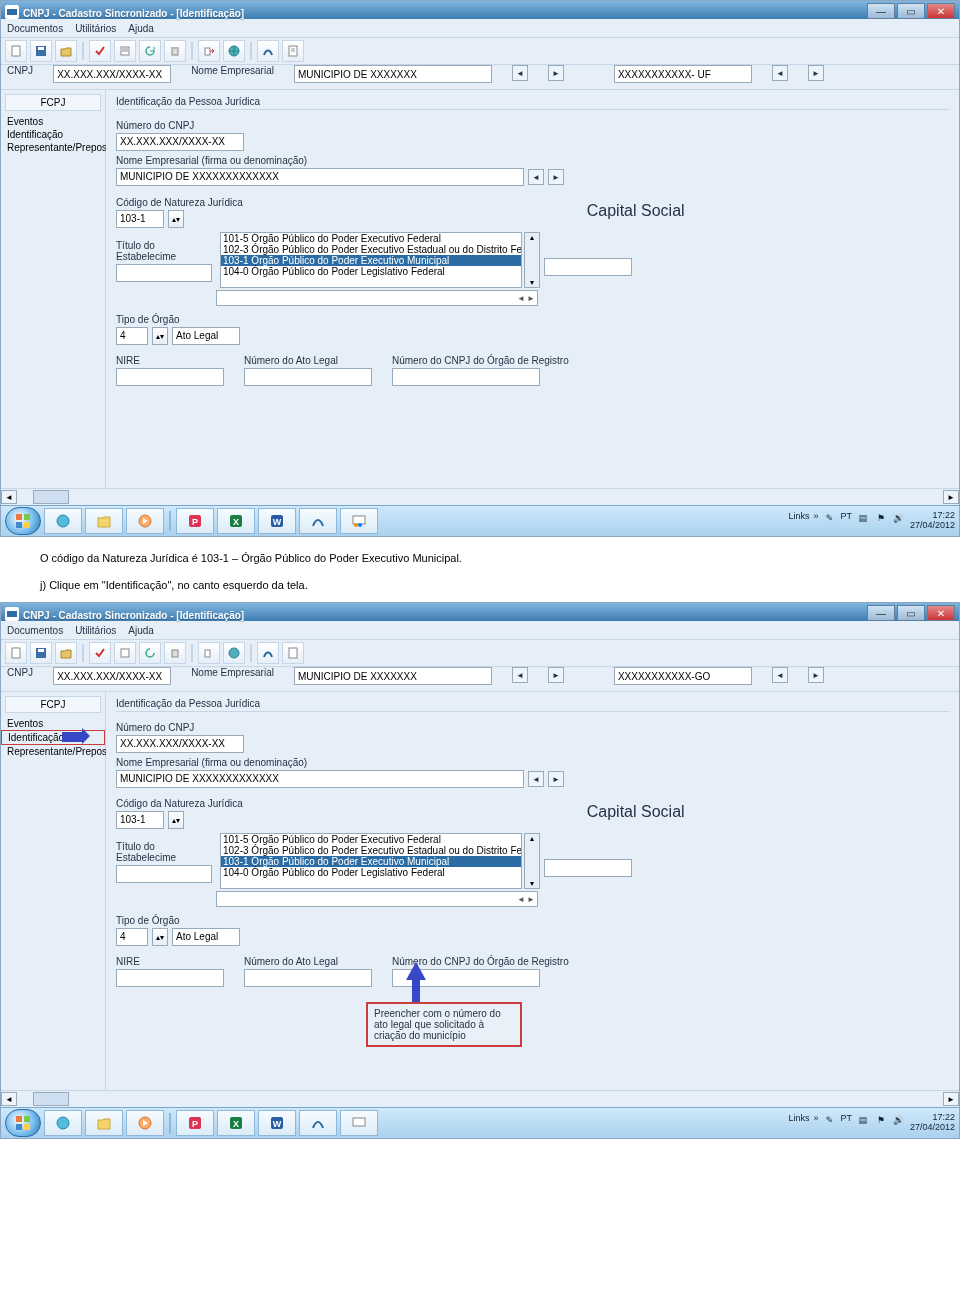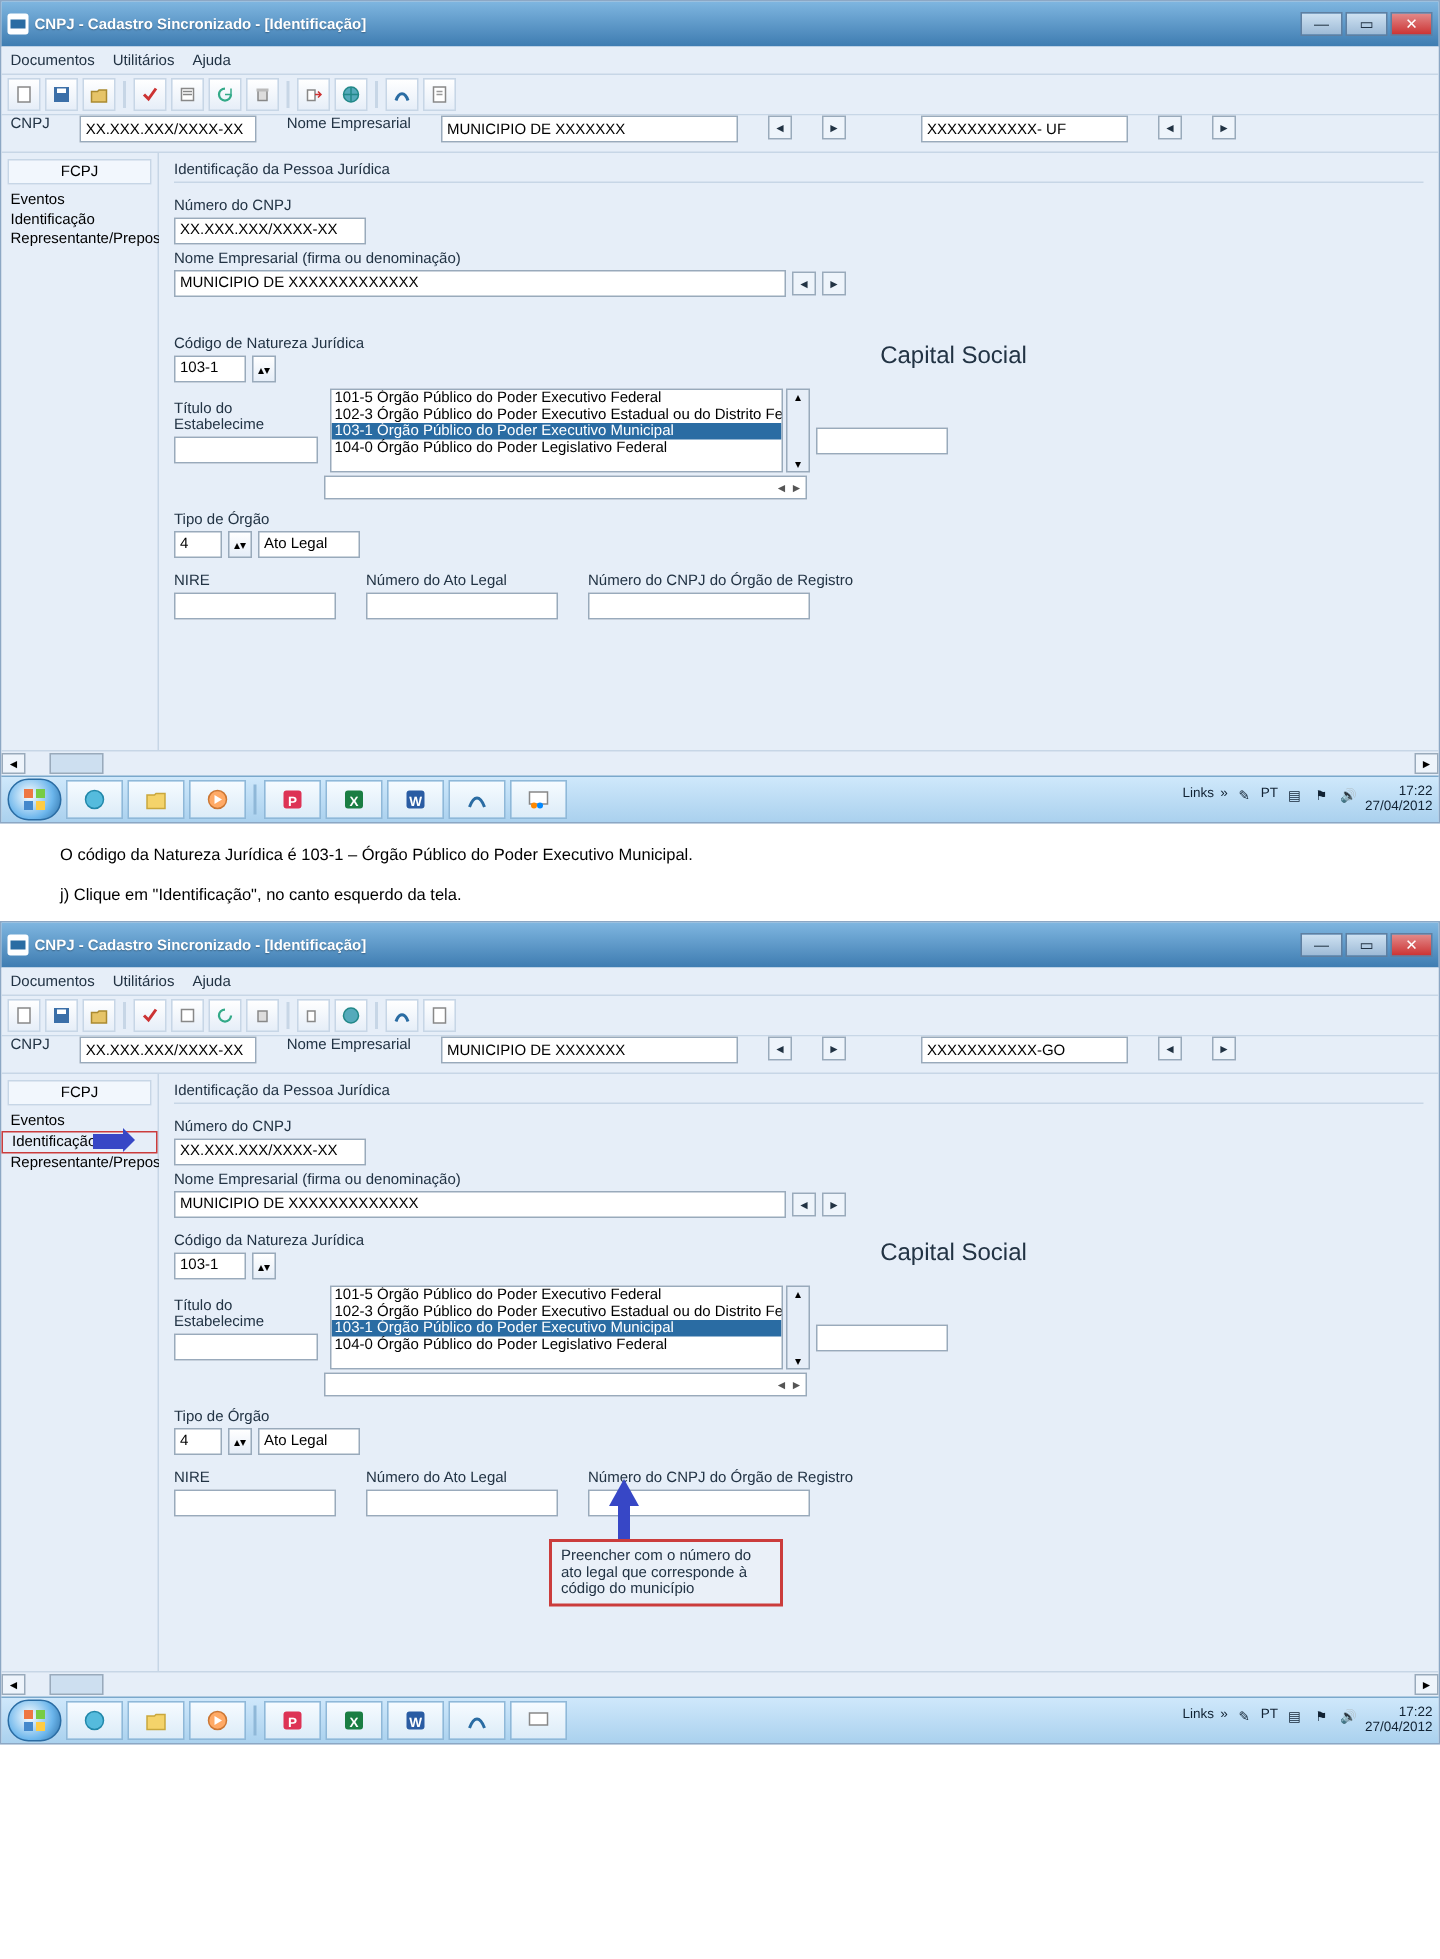--- a/index.html
+++ b/index.html
@@ -1,20 +1,20 @@
 <!DOCTYPE html>
 <html><head>
 <meta charset="utf-8">
 <style>
 body{margin:0;font-family:Arial,sans-serif;background:#fff;font-size:11px;color:#000}
 .page{width:960px;margin:0 auto}
 .para{font-size:11px;line-height:1.7;margin:8px 40px;text-align:justify}
 .shot{margin:0 0 12px 0}
 .window{background:#e8eef6;border:1px solid #8ca7c4;font-size:10px}
-.titlebar{background:linear-gradient(to bottom,#7fb6e0,#3e7cb1);height:30px;display:flex;align-items:center;padding:0 4px;color:#fff}
+.titlebar{background:linear-gradient(to bottom,#7fb6e0,#3e7cb1);height:18px;display:flex;align-items:flex-end;padding:0 4px;color:#fff}
 .titlebar .ticon{width:14px;height:14px;display:inline-block;background:#fff;border-radius:2px;margin-right:4px;position:relative}
 .titlebar .ticon::after{content:"";position:absolute;left:2px;top:4px;width:10px;height:6px;background:#2a6ca3}
 .titlebar-title{font-weight:bold;font-size:10px;text-shadow:0 1px 1px rgba(0,0,0,.3)}
 .winbtns{margin-left:auto;display:flex;gap:2px}
 .winbtn{width:26px;height:14px;background:linear-gradient(to bottom,#cfe2f2,#9dbad6);border:1px solid #5e7fa1;display:flex;align-items:center;justify-content:center;font-size:10px;color:#234}
 .winbtn.close{background:linear-gradient(to bottom,#e28a8a,#c33);color:#fff}
 .menubar{background:#e6eef8;height:18px;display:flex;align-items:center;padding:0 6px;gap:12px;border-bottom:1px solid #c7d6e6}
 .menubar span{font-size:10px;color:#234}
 .toolbar{background:#e6eef8;height:26px;display:flex;align-items:center;padding:0 4px;gap:3px;border-bottom:1px solid #c7d6e6}
 .tbtn{width:20px;height:20px;border:1px solid #c7d6e6;background:linear-gradient(#fff,#e6eef8);display:flex;align-items:center;justify-content:center}
@@ -173,21 +173,21 @@
     <div class="fset-title">Identificação da Pessoa Jurídica</div>
     <div class="fset">
      <div class="flabel">Número do CNPJ</div>
      <div class="finput" style="width:120px">XX.XXX.XXX/XXXX-XX</div>
      <div class="flabel">Nome Empresarial (firma ou denominação)</div>
      <div class="row">
       <div class="finput" style="width:400px">MUNICIPIO DE XXXXXXXXXXXXX</div>
       <div class="navbtn">◄</div>
       <div class="navbtn">►</div>
      </div>
-     <div class="row" style="margin-top:22px">
+     <div class="row" style="margin-top:7px">
       <div>
        <div class="flabel">Código de Natureza Jurídica</div>
        <div class="row">
         <div class="finput" style="width:40px">103-1</div>
         <div class="stepbtn">▴▾</div>
        </div>
       </div>
       <div class="cap" style="margin-left:340px">Capital Social</div>
      </div>
      <div class="row" style="margin-top:2px">
@@ -479,21 +479,21 @@
        <div class="finput" style="width:120px"></div>
       </div>
       <div>
        <div class="flabel">Número do CNPJ do Órgão de Registro</div>
        <div class="finput" style="width:140px"></div>
       </div>
      </div>
     </div>
     <div class="hintarrow"></div>
     <div class="hintstem"></div>
-    <div class="hint">Preencher com o número do ato legal que corresponde à código do município</div>
+    <div class="hint">Preencher com o número do ato legal que solicitado à criação do município</div>
    </div>
   </div>
   <div class="scrollbarH">
    <div class="arr">◄</div>
    <div class="thumb"></div>
    <div class="arr" style="margin-left:auto">►</div>
   </div>
   <div class="taskbar">
    <div class="start">
             <svg width="16" height="16">

